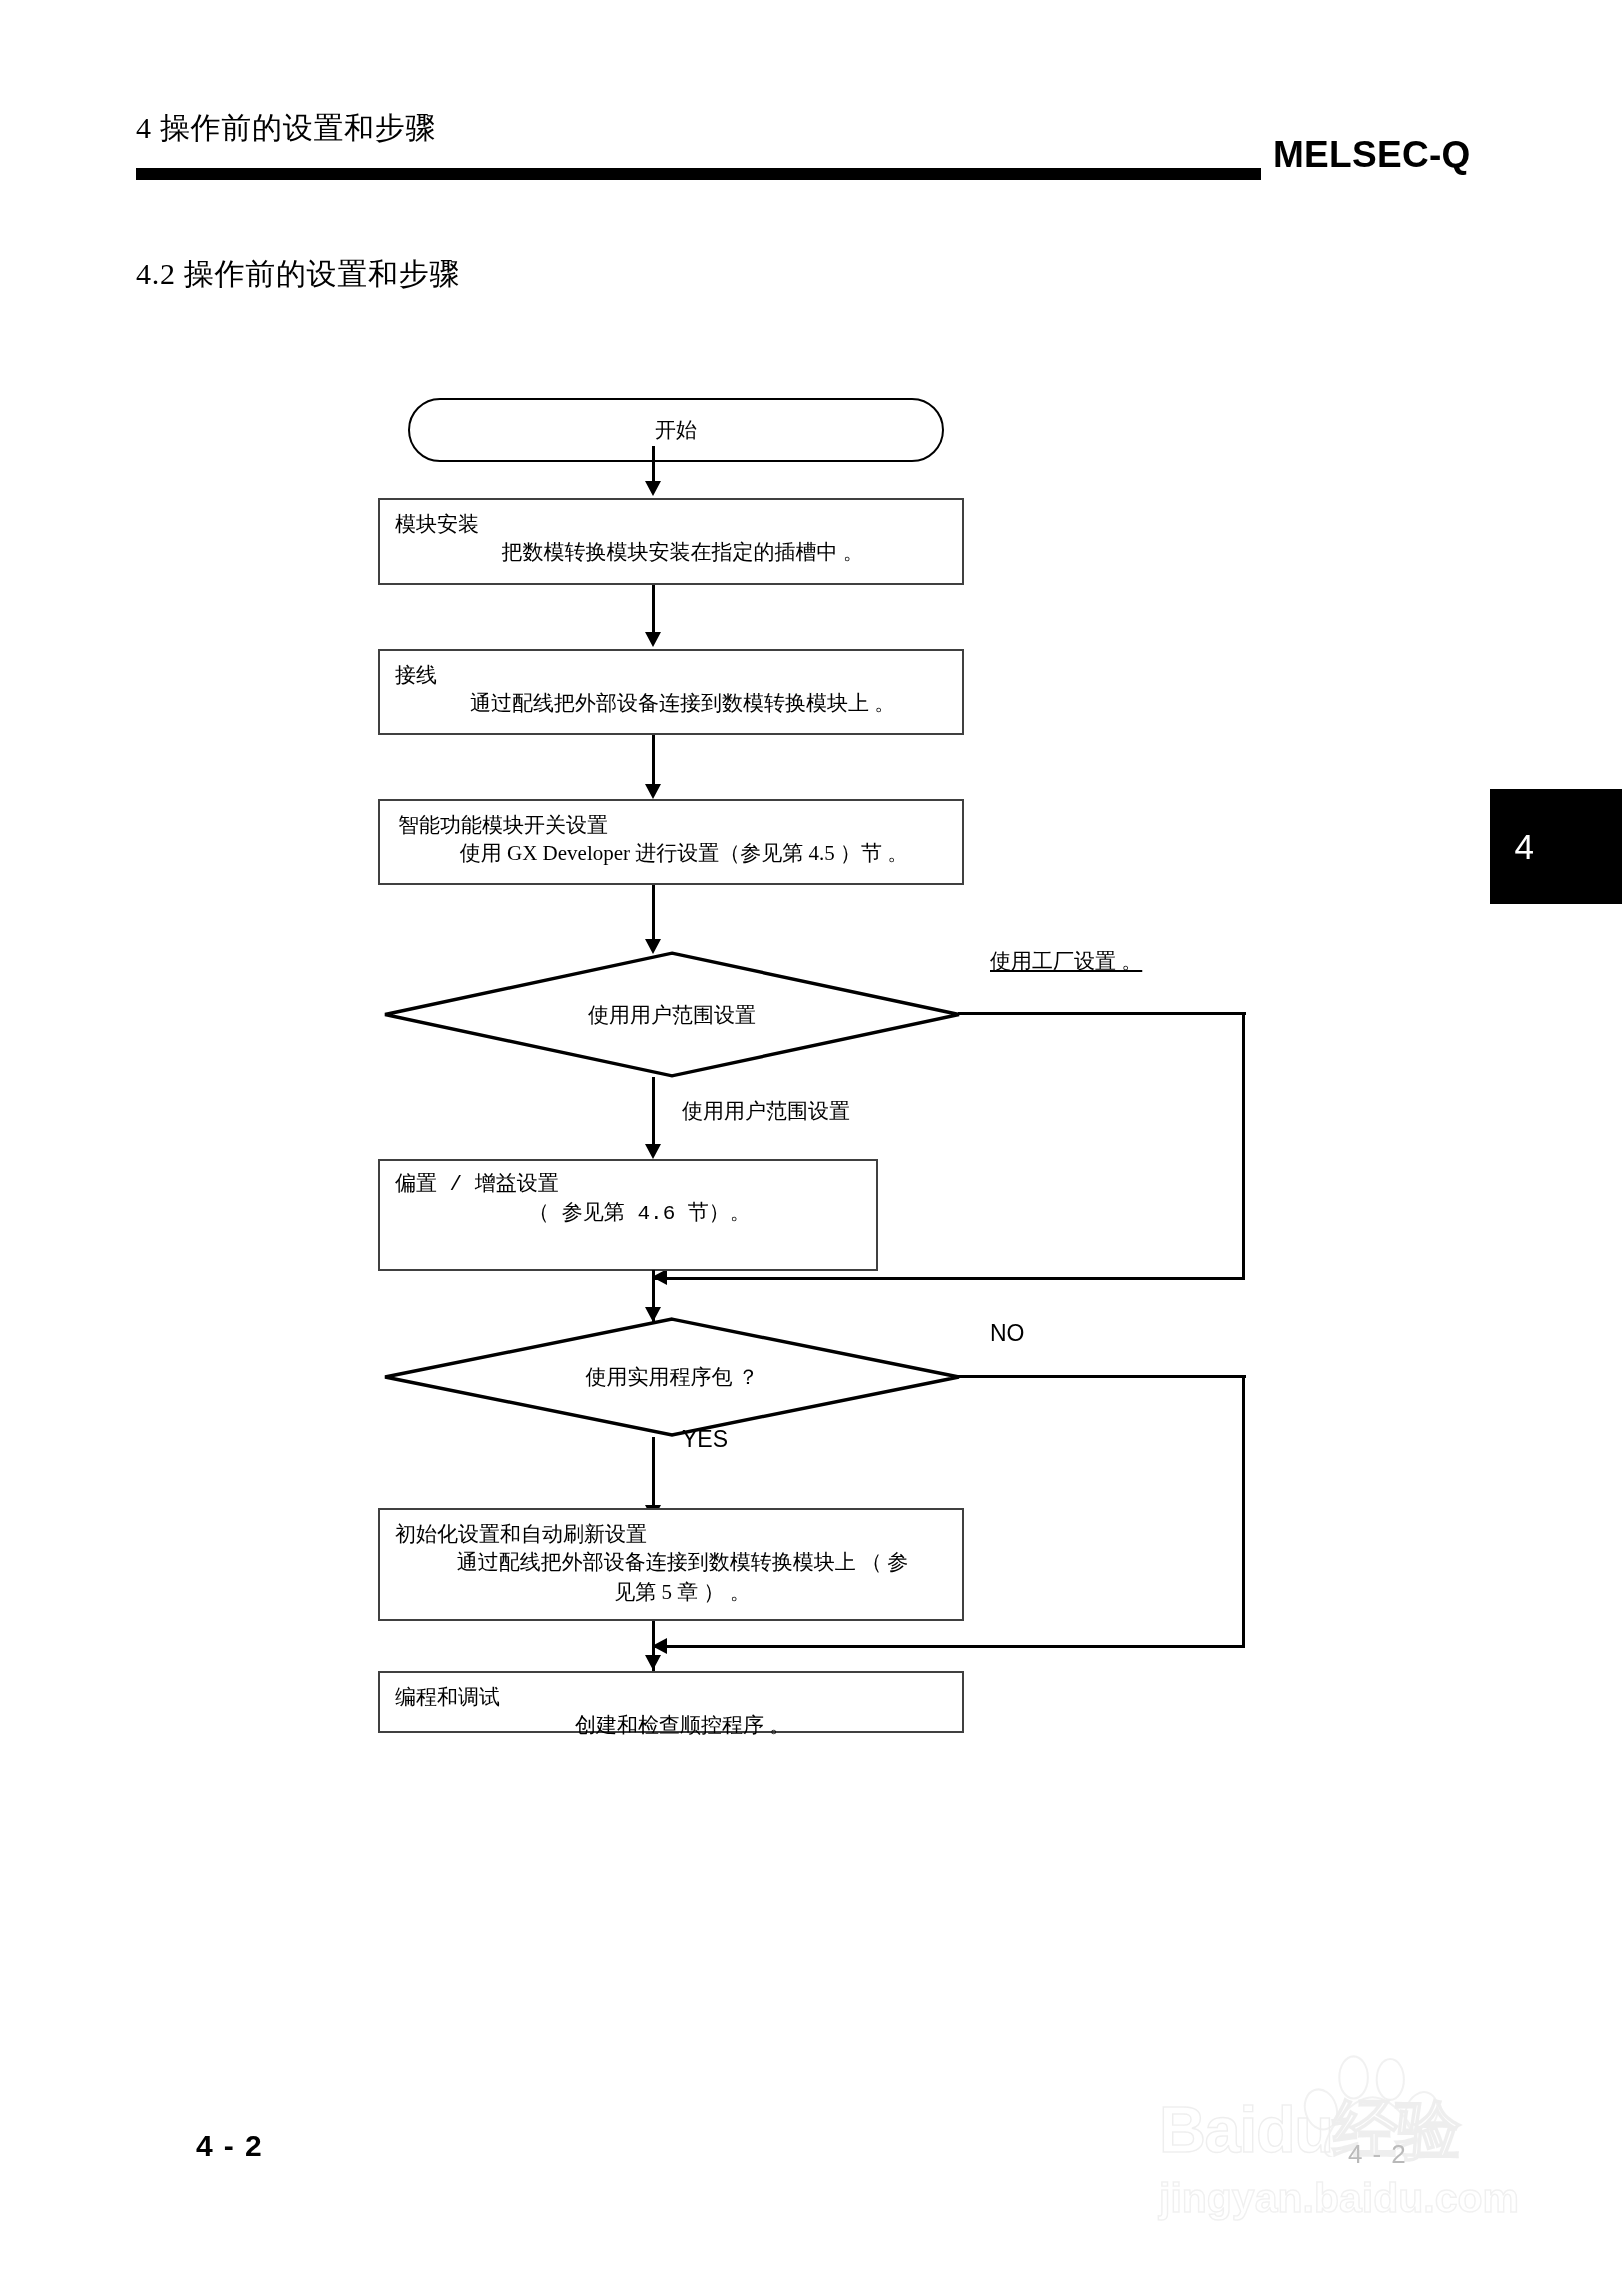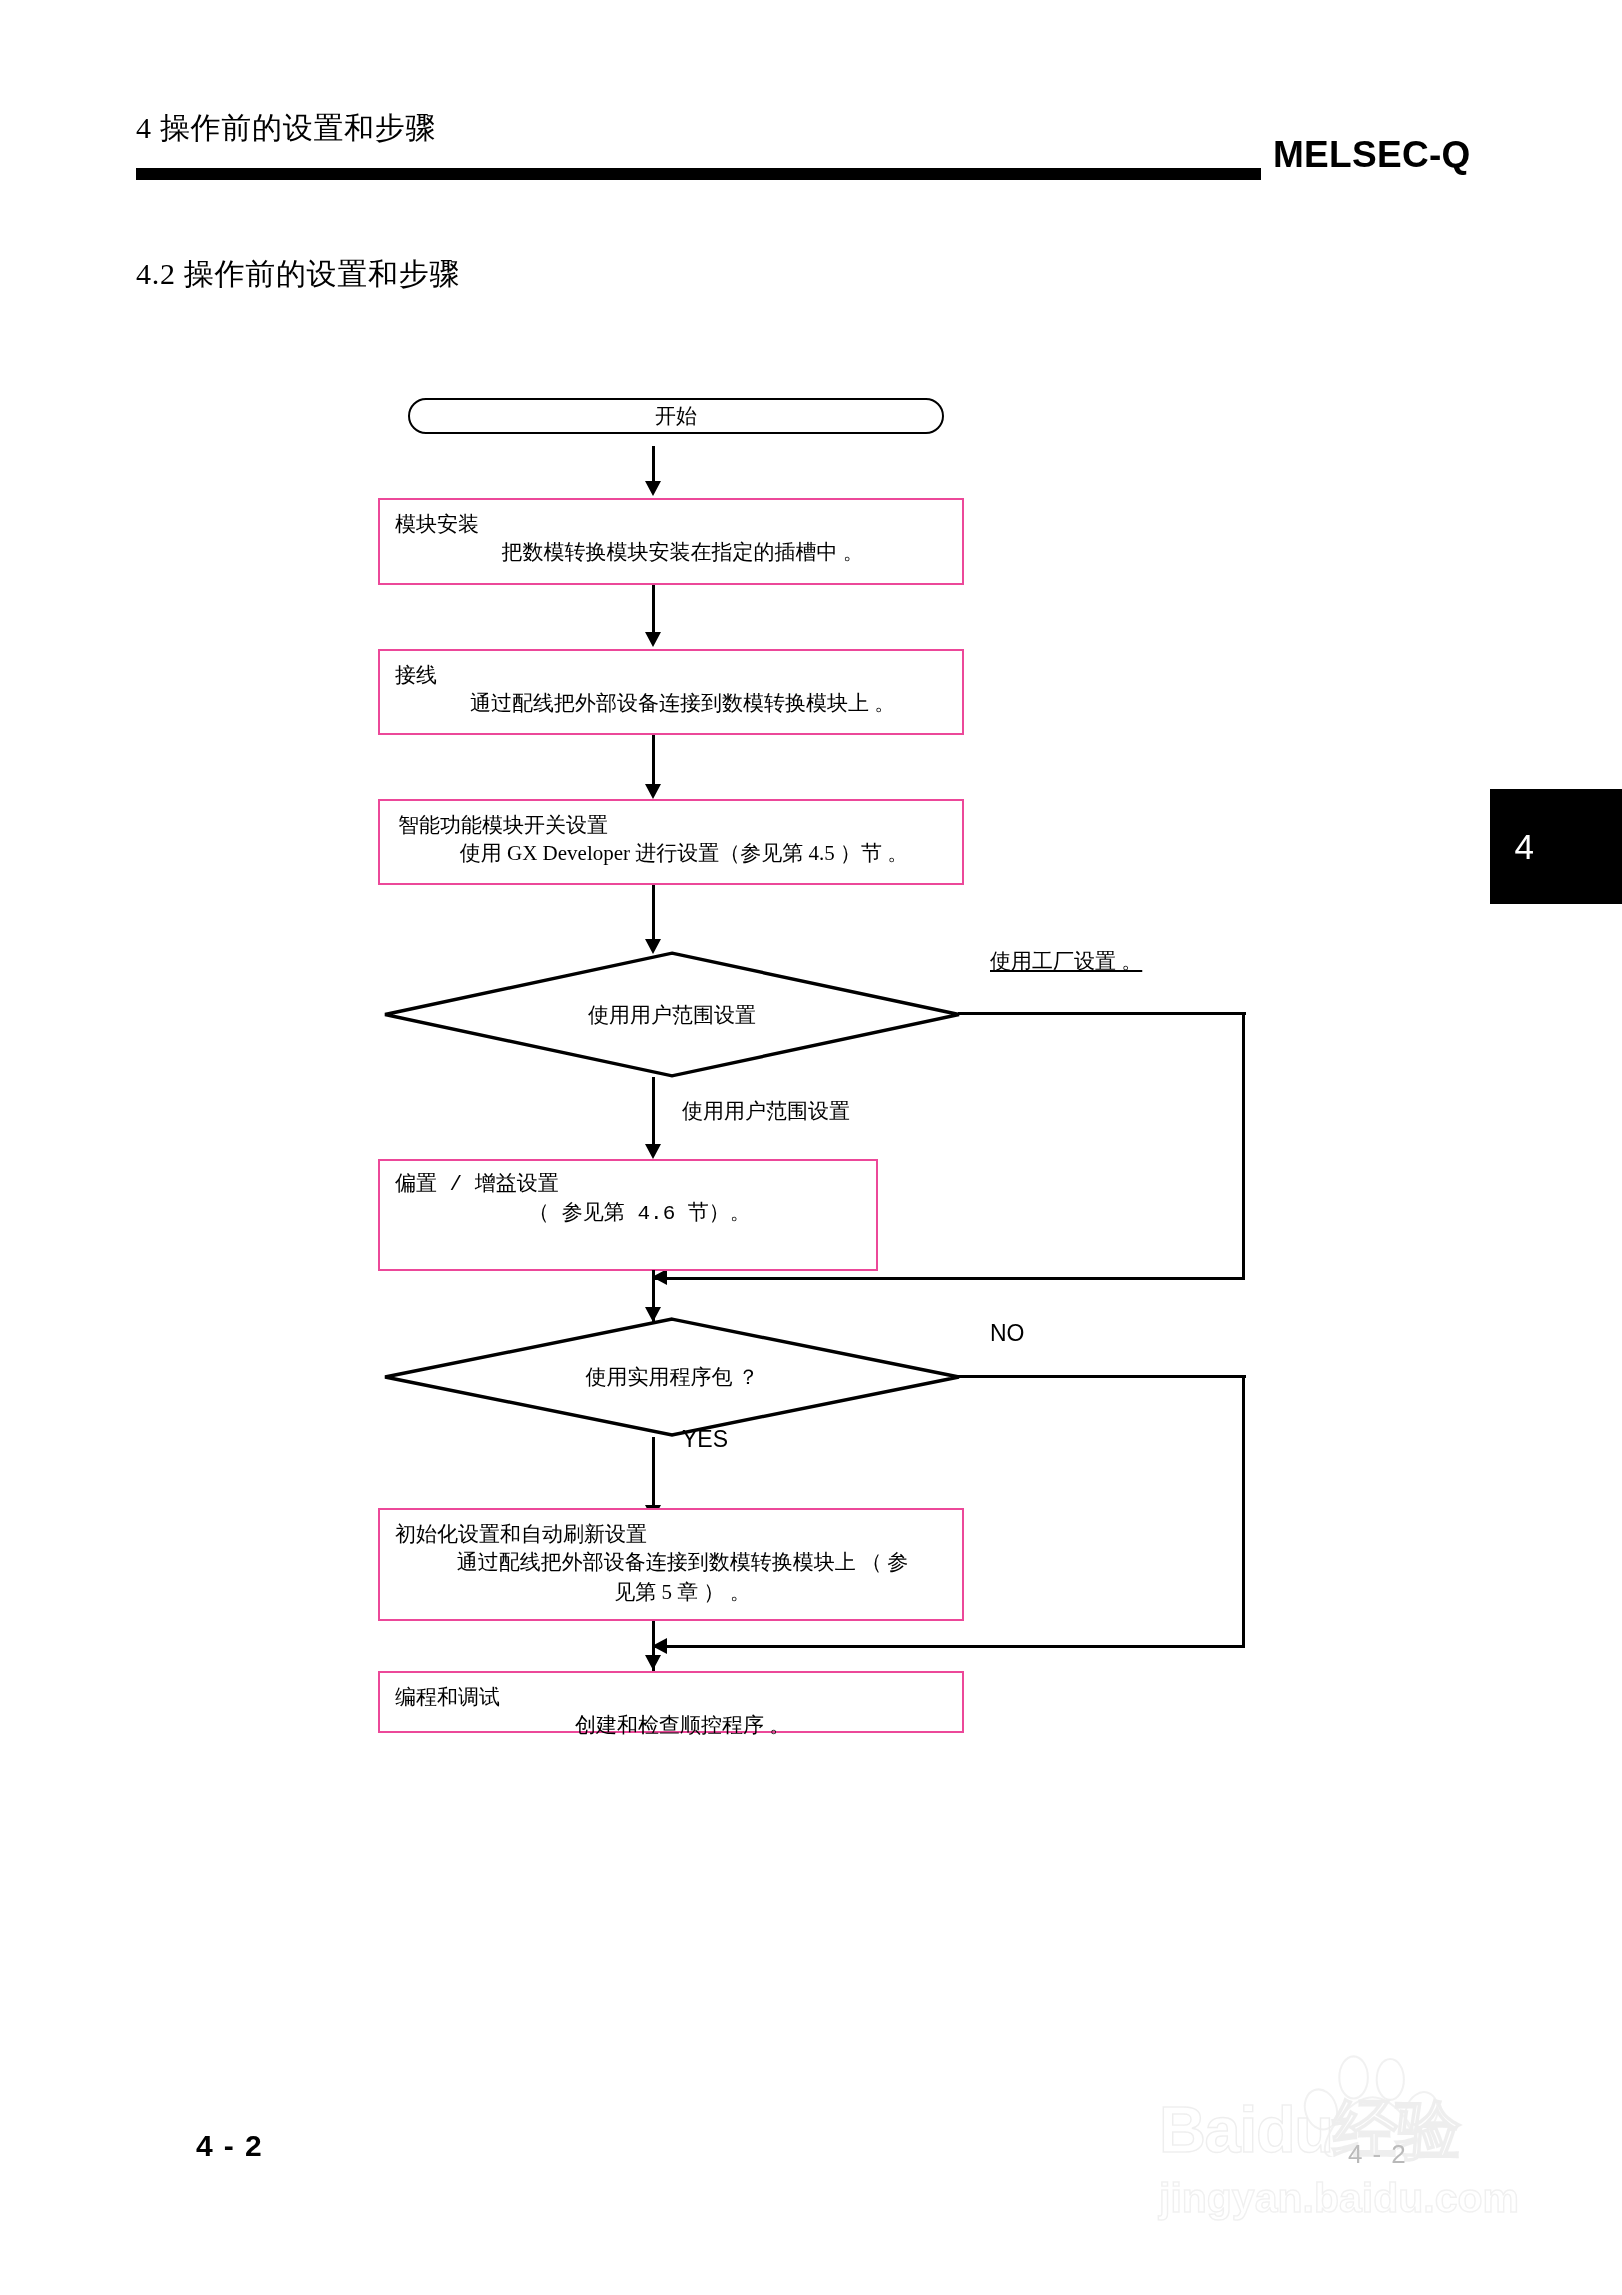--- a/index.html
+++ b/index.html
@@ -73,21 +73,21 @@
     justify-content: flex-start;
     padding-left: 24.5px;
     box-sizing: border-box;
   }
 
   
   .fc { position: absolute; }
 
   .node-box {
     position: absolute;
-    border: 2px solid #ec4899;
+    border: 2px solid #404040;
     background: #ffffff;
     box-sizing: border-box;
     padding: 9.5px 12.3px 6.8px 15px;
   }
   .node-title {
     font-size: 21px;
     line-height: 1.38;
     white-space: nowrap;
   }
   .node-body {
@@ -219,21 +219,21 @@
   <div class="hdr-brand">MELSEC-Q</div>
 
   <div class="sec-title">4.2 操作前的设置和步骤</div>
 
   <div class="chapter-tab">
     <span>4</span>
   </div>
 
   <div class="fc" style="left:0;top:0;width:1622px;height:1840px;">
 
-    <div class="node-pill" style="left:408px; top:398px; width:536px; height:36px;">
+    <div class="node-pill" style="left:408px; top:398px; width:536px; height:64px;">
       <span>开始</span>
     </div>
 
     <div class="vline" style="left:652px; top:446px; height:37px;"></div>
     <div class="arrow-down" style="left:645px; top:481px;"></div>
 
     <div class="node-box" style="left:378px; top:498px; width:586px; height:87px;">
       <div class="node-title">模块安装</div>
       <div class="node-body">把数模转换模块安装在指定的插槽中 。</div>
     </div>

